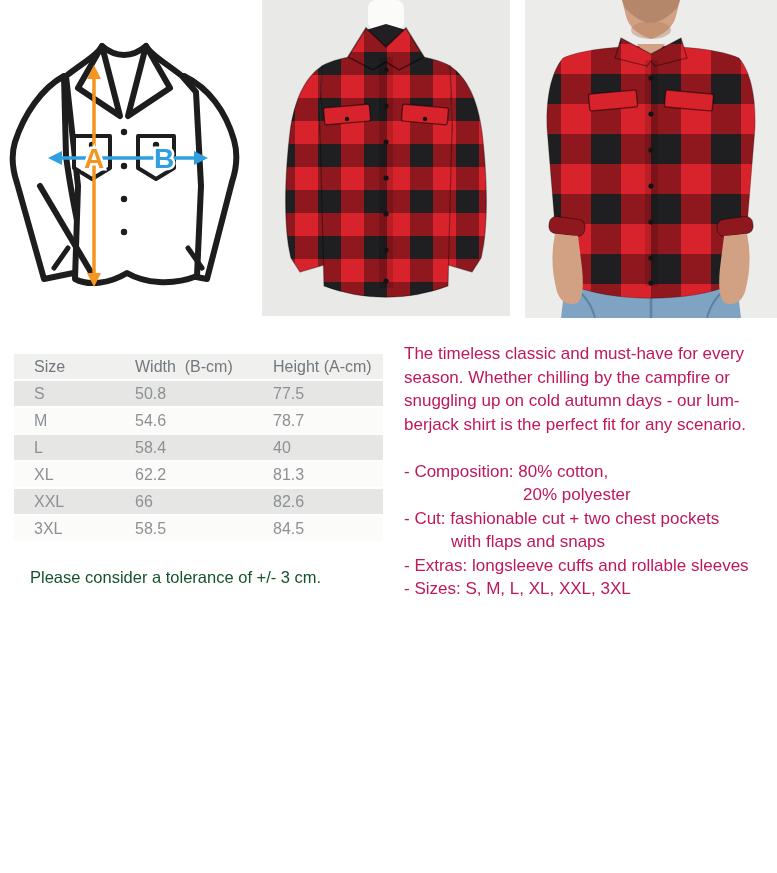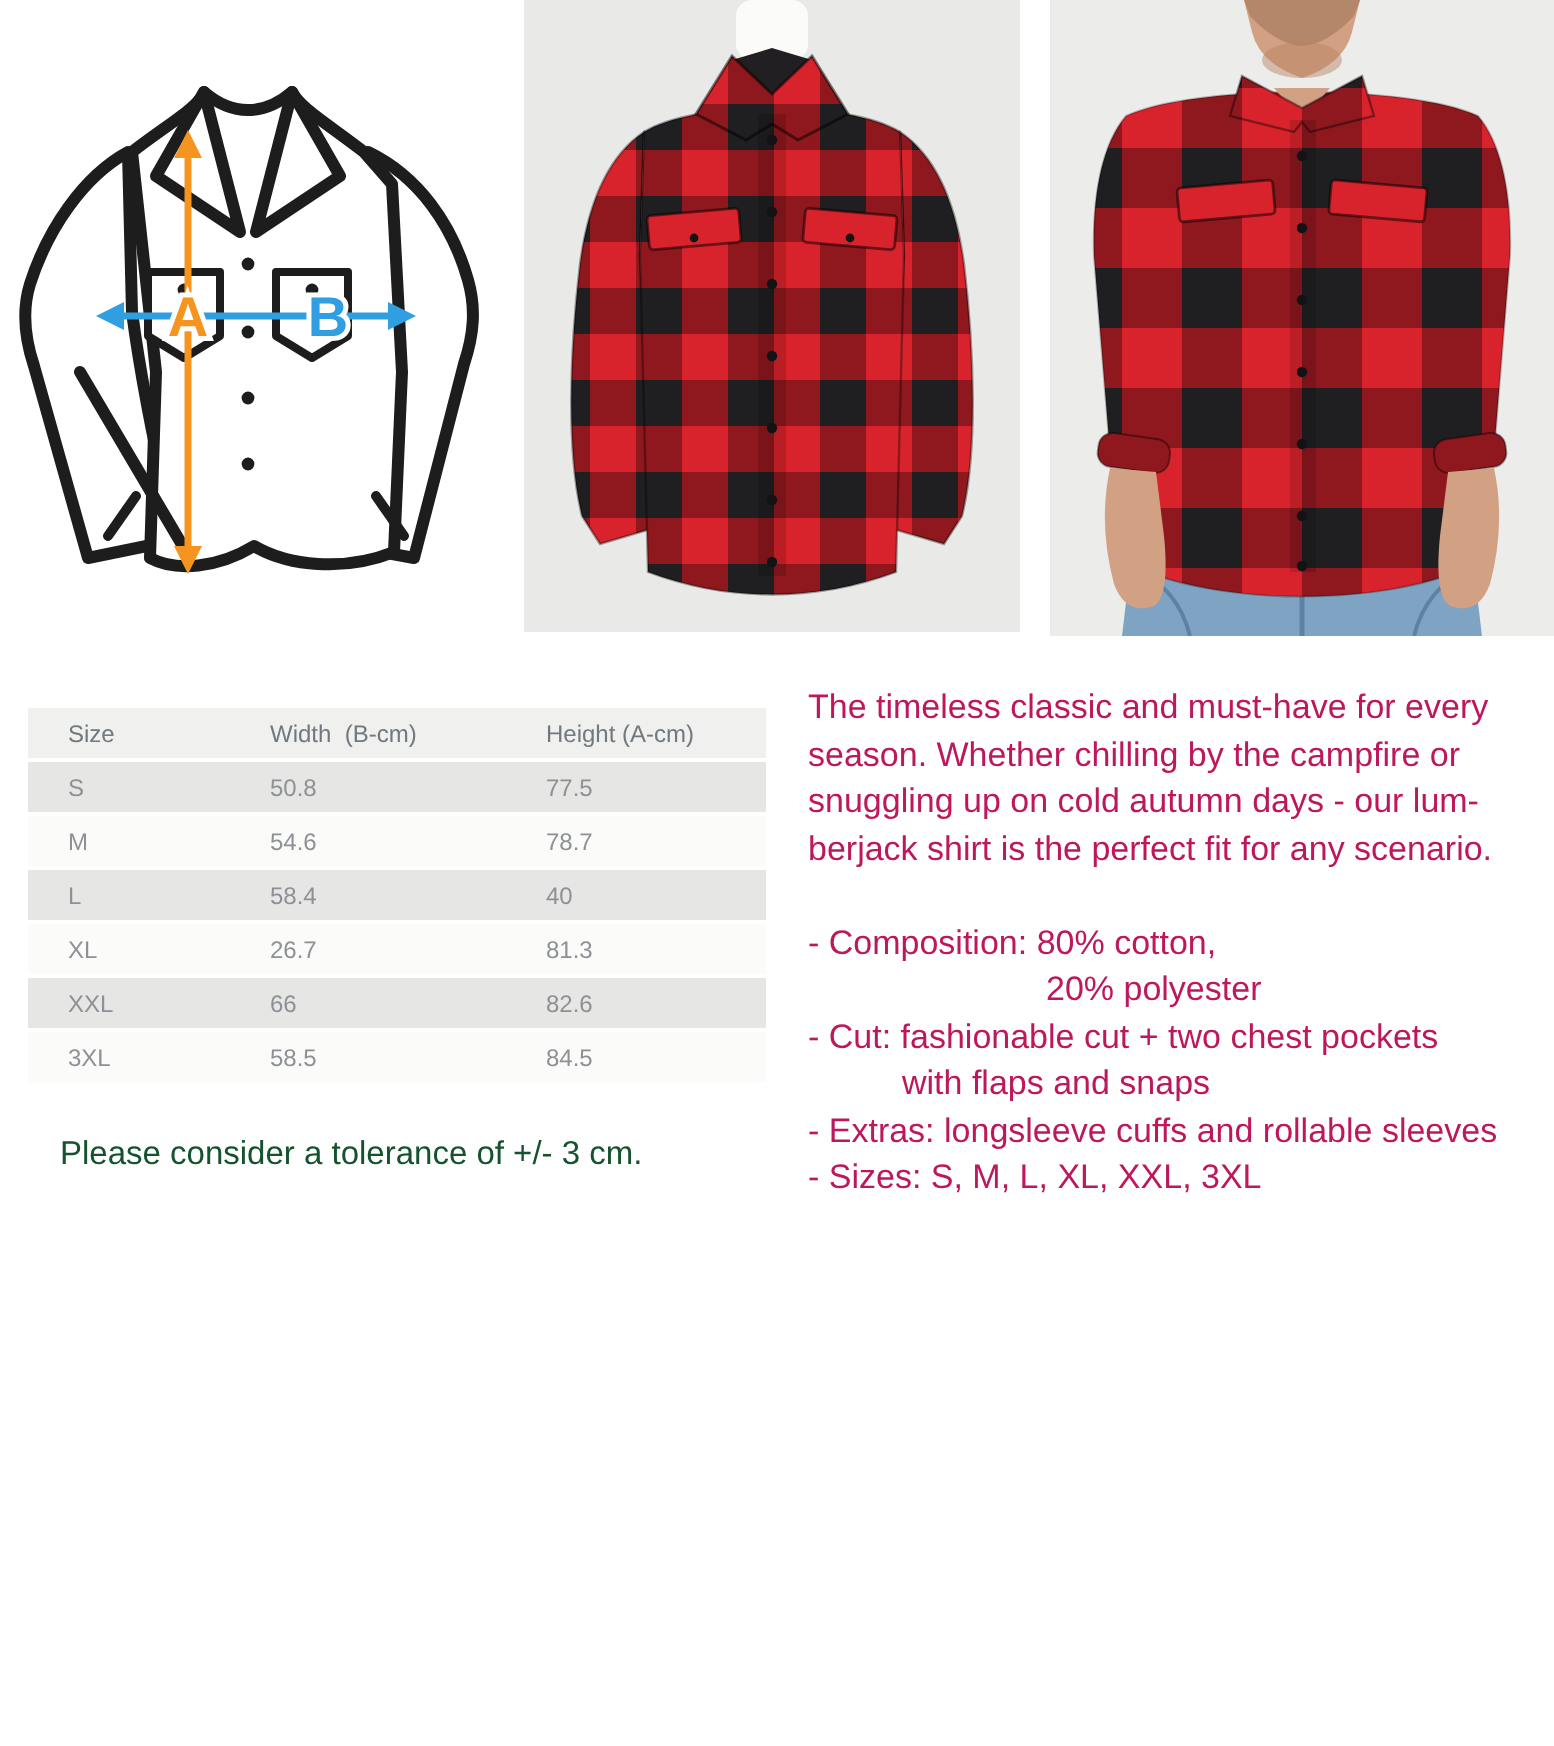--- a/index.html
+++ b/index.html
@@ -8,21 +8,21 @@
   .page { position:relative; width:777px; height:873px; background:var(--page-bg,#fff); overflow:hidden; }
 
   
   .diagram   { position:absolute; left:4px;  top:36px; width:248px; height:256px; }
   .photo-front { position:absolute; left:262px; top:0; width:248px; height:316px; }
   .photo-model { position:absolute; left:525px; top:0; width:252px; height:318px; }
   .measure-label { font:bold 28px "Liberation Sans",sans-serif; text-anchor:middle; paint-order:stroke; stroke:#ffffff; stroke-width:5px; }
 
   
   .size-table { position:absolute; left:14px; top:352px; width:369px; border-collapse:collapse; table-layout:fixed;
-                font-size:12px; color:#8d9196; }
+                font-size:16px; color:#8d9196; }
   .size-table th { font-weight:normal; color:#71787e; text-align:left; white-space:pre; }
   .size-table th, .size-table td { padding:4px 0 3px; line-height:18px; }
   .size-table th:first-child, .size-table td:first-child { padding-left:20px; }
   .size-table col.c1 { width:121px; } .size-table col.c2 { width:138px; } .size-table col.c3 { width:110px; }
   .size-table tr { border-top:2px solid #ffffff; }
   .size-table tr.head  { background:#f0f0ee; }
   .size-table tr.odd   { background:#e6e6e4; }
   .size-table tr.even  { background:#fbfbf9; }
 
   .tolerance { position:absolute; left:30px; top:568px; font-size:16.5px; color:#14532d; white-space:pre; }
@@ -181,21 +181,21 @@
       <td>54.6</td>
       <td>78.7</td>
     </tr>
     <tr class="odd">
       <td>L</td>
       <td>58.4</td>
       <td>40</td>
     </tr>
     <tr class="even">
       <td>XL</td>
-      <td>26.7</td>
+      <td>62.2</td>
       <td>81.3</td>
     </tr>
     <tr class="odd">
       <td>XXL</td>
       <td>66</td>
       <td>82.6</td>
     </tr>
     <tr class="even">
       <td>3XL</td>
       <td>58.5</td>

